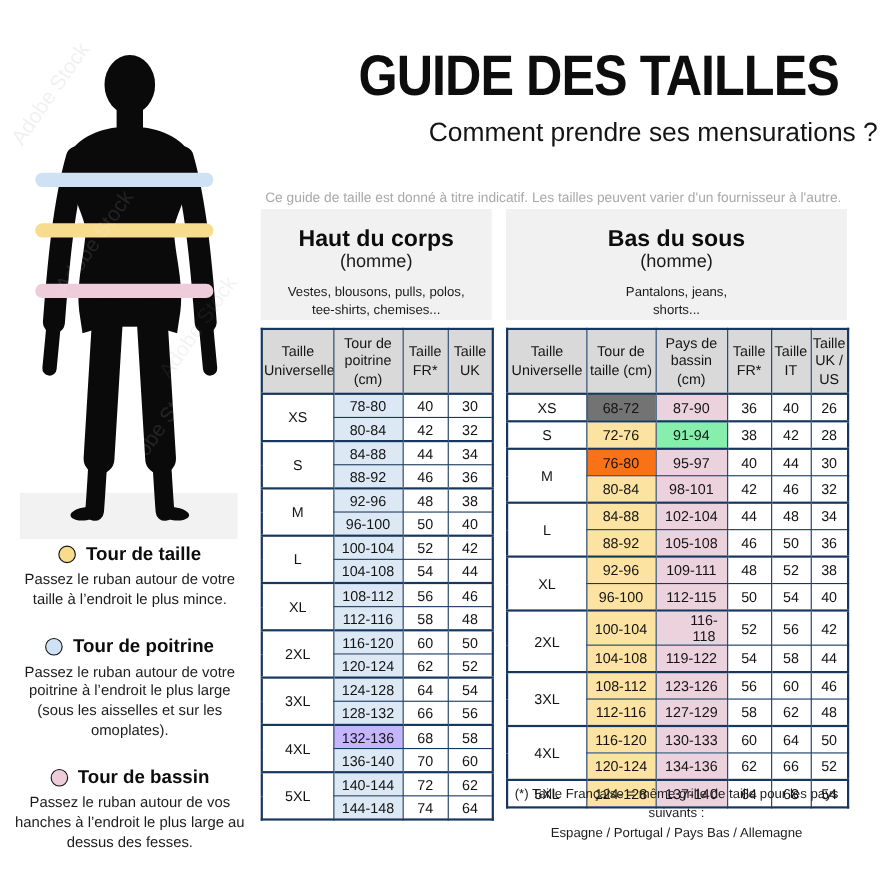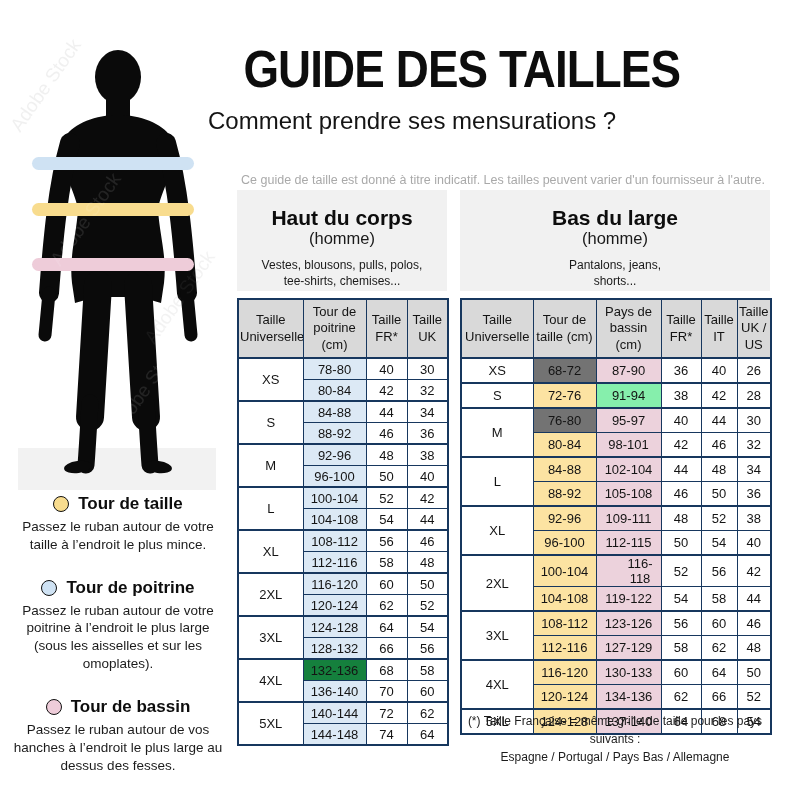--- a/index.html
+++ b/index.html
@@ -3,21 +3,21 @@
 <meta charset="utf-8">
 <style>
   html,body{margin:0;padding:0;background:#fff;}
   .page{position:relative;width:800px;height:800px;background:#fff;overflow:hidden;
         font-family:"Liberation Sans",sans-serif;color:#111;}
 
   
   .figure-svg{position:absolute;left:2px;top:5px;width:228px;height:485px;}
 
   
-  .title-block{position:absolute;left:208px;top:42px;width:590px;text-align:left;}
+  .title-block{position:absolute;left:208px;top:42px;width:590px;text-align:right;}
   .main-title{margin:0;font-size:52px;font-weight:bold;letter-spacing:-1px;line-height:1.05;
               transform:scaleX(0.88);transform-origin:center;white-space:nowrap;color:#0d0d0d;}
   .sub-title{margin:10px 0 0 0;font-size:24px;font-weight:normal;color:#141414;}
   .disclaimer{position:absolute;left:208px;top:160px;width:590px;text-align:center;
               font-size:12.5px;color:#a9a9a9;}
 
   
   .block-head{position:absolute;background:#f1f1f1;text-align:center;box-sizing:border-box;padding-top:17px;}
   .bh-haut{left:237px;top:190px;width:210px;height:101px;}
   .bh-bas{left:460px;top:190px;width:310px;height:101px;}
@@ -107,21 +107,21 @@
   <p class="disclaimer">Ce guide de taille est donné à titre indicatif. Les tailles peuvent varier d'un fournisseur à l'autre.</p>
 
   <div class="block-head bh-haut">
     <h3 class="block-title">Haut du corps</h3>
     <div class="block-sub">(homme)</div>
     <div class="block-desc">Vestes, blousons, pulls, polos,
 tee-shirts, chemises...</div>
   </div>
 
   <div class="block-head bh-bas">
-    <h3 class="block-title">Bas du large</h3>
+    <h3 class="block-title">Bas du sous</h3>
     <div class="block-sub">(homme)</div>
     <div class="block-desc">Pantalons, jeans,
 shorts...</div>
   </div>
 
   <table class="size-table" id="table-haut">
     <colgroup>
         <col>
         <col>
         <col>
@@ -208,21 +208,21 @@
           <td>64</td>
           <td>54</td>
         </tr>
         <tr>
           <td style="background: rgb(220, 233, 245);">128-132</td>
           <td>66</td>
           <td>56</td>
         </tr>
         <tr class="group-start">
           <td rowspan="2">4XL</td>
-          <td style="background: #15803d; margin-left: 48px;">132-136</td>
+          <td style="background: #c4b5fd; margin-left: 48px;">132-136</td>
           <td>68</td>
           <td>58</td>
         </tr>
         <tr>
           <td style="background: rgb(220, 233, 245);">136-140</td>
           <td>70</td>
           <td>60</td>
         </tr>
         <tr class="group-start">
           <td rowspan="2">5XL</td>
@@ -269,21 +269,21 @@
         <tr class="group-start">
           <td rowspan="1">S</td>
           <td style="background: rgb(252, 227, 162);">72-76</td>
           <td style="background: #86efac;">91-94</td>
           <td>38</td>
           <td>42</td>
           <td>28</td>
         </tr>
         <tr class="group-start">
           <td rowspan="2">M</td>
-          <td style="background: #737373;">76-80</td>
+          <td style="background: #f97316;">76-80</td>
           <td style="background: rgb(236, 210, 220);">95-97</td>
           <td>40</td>
           <td>44</td>
           <td>30</td>
         </tr>
         <tr>
           <td style="background: rgb(252, 227, 162);">80-84</td>
           <td style="background: rgb(236, 210, 220);">98-101</td>
           <td>42</td>
           <td>46</td>

